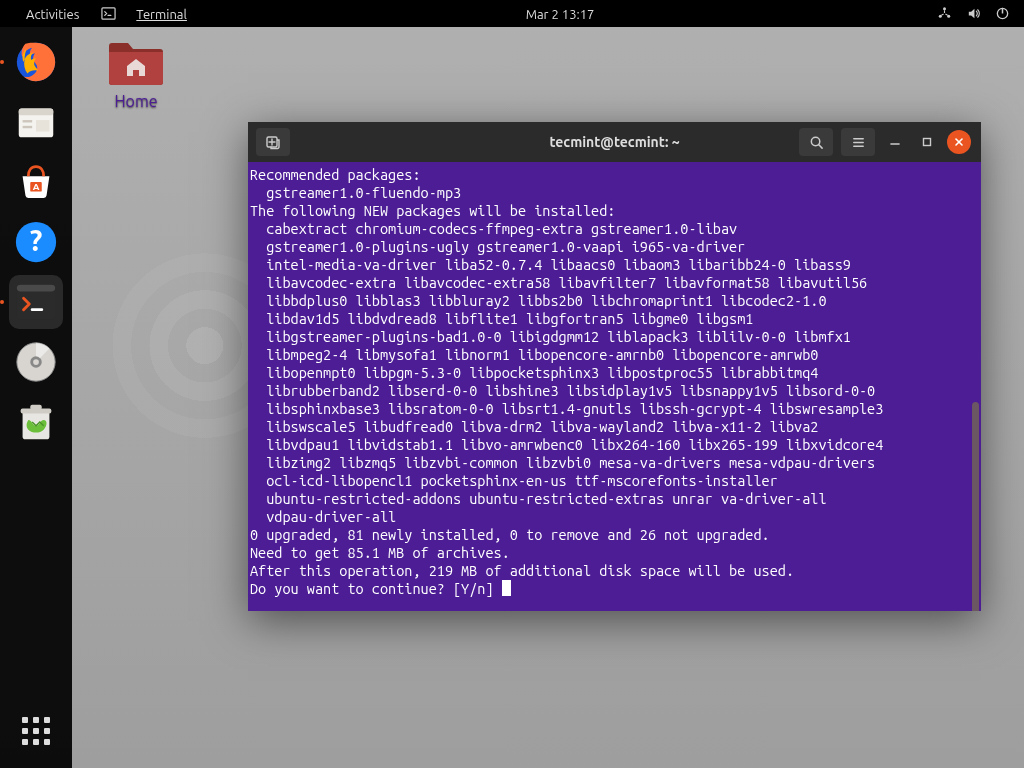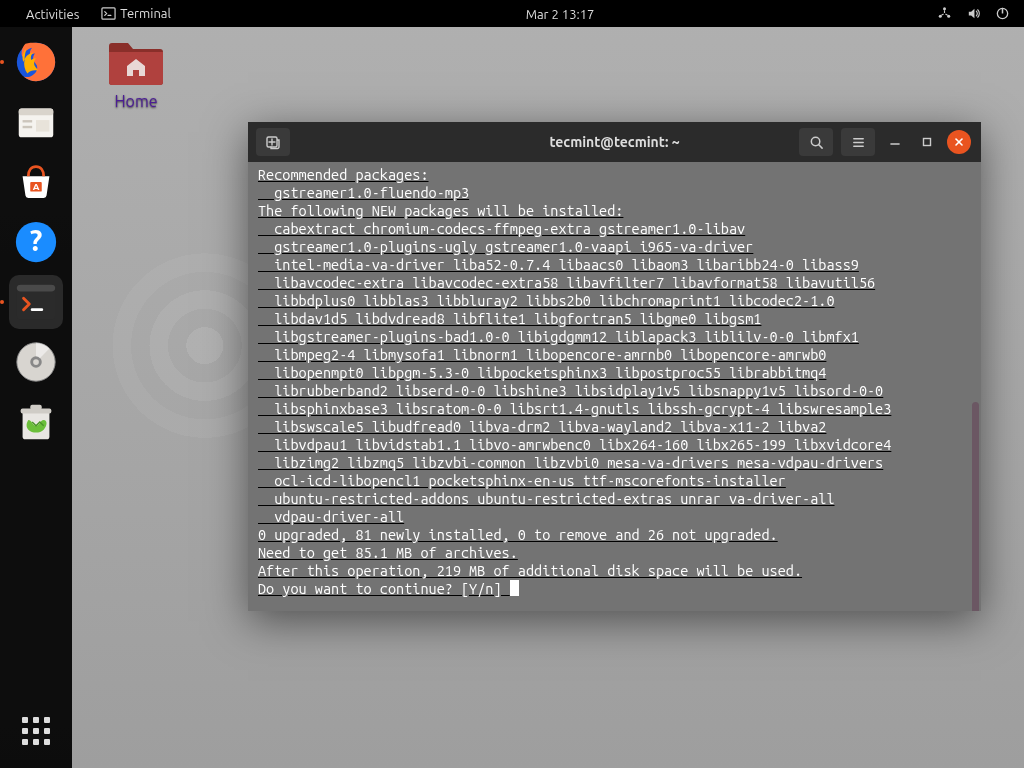--- a/index.html
+++ b/index.html
@@ -15,21 +15,21 @@
       linear-gradient(#b0b0b0, #9e9e9e);
   }
 
   
   .topbar {
     position: absolute; top: 0; left: 0; right: 0; height: 27px;
     background: #000; color: #ddd; display: flex; align-items: center;
     font-size: 13px; z-index: 50;
   }
   .topbar .left { display: flex; align-items: center; gap: 22px; padding-left: 26px; }
-  .topbar .appmenu { display: flex; align-items: flex-start; gap: 4px; }
+  .topbar .appmenu { display: flex; align-items: flex-end; gap: 20px; text-decoration: underline; }
   .topbar .center { position: absolute; left: 50%; transform: translateX(-50%); margin-left: 48px; }
   .topbar .right { margin-left: auto; display: flex; align-items: center; gap: 14px; padding-right: 14px; }
   .tb-icon svg { width: 15px; height: 15px; display: block; }
 
   
   .dock {
     position: absolute; top: 27px; left: 0; bottom: 0; width: 72px;
     background: rgba(0,0,0,0.92); z-index: 40; display: flex; flex-direction: column;
     align-items: center; padding-top: 8px; gap: 6px;
   }
@@ -60,21 +60,21 @@
     position: absolute; top: 38px; left: 100px; width: 72px; text-align: center;
     color: #4c1d95; font-size: 16px; text-shadow: 0 1px 2px rgba(0,0,0,0.7);
   }
   .desktop-icon .folder {
     width: 58px; height: 50px; margin: 0 auto 4px;
   }
 
   
   .terminal-window {
     position: absolute; left: 248px; top: 122px; width: 733px; height: 489px;
-    background: #737373; border-radius: 0; box-shadow: 0 10px 40px rgba(0,0,0,0.5);
+    background: #4c1d95; border-radius: 0; box-shadow: 0 10px 40px rgba(0,0,0,0.5);
     display: flex; flex-direction: column; overflow: hidden; z-index: 30;
   }
   .titlebar {
     height: 40px; background: #2b2b2b; display: flex; align-items: center;
     color: #ddd; font-size: 14px; position: relative;
   }
   .titlebar .tab-btn {
     width: 34px; height: 28px; margin-left: 8px; background: #3a3a3a;
     border-radius: 4px; display: flex; align-items: center; justify-content: center;
   }
@@ -85,21 +85,21 @@
     display: flex; align-items: center; justify-content: center;
   }
   .win-btn {
     width: 24px; height: 24px; border-radius: 50%; display: flex;
     align-items: center; justify-content: center;
   }
   .win-btn.close { background: #e95420; }
   .win-btn svg { width: 10px; height: 10px; }
 
   .terminal-body {
-    flex: 1; padding: 4px 10px 6px 10px; overflow: hidden; position: relative; text-decoration: underline;
+    flex: 1; padding: 4px 10px 6px 2px; overflow: hidden; position: relative;
   }
   .terminal-text {
     font-family: "Ubuntu Mono", "DejaVu Sans Mono", Menlo, monospace;
     font-size: 14.5px; line-height: 18px; color: #fff; white-space: pre;
   }
   .cursor {
     display: inline-block; width: 9px; height: 16px; background: #fff;
     vertical-align: -2px;
   }
   .terminal-scrollbar {

